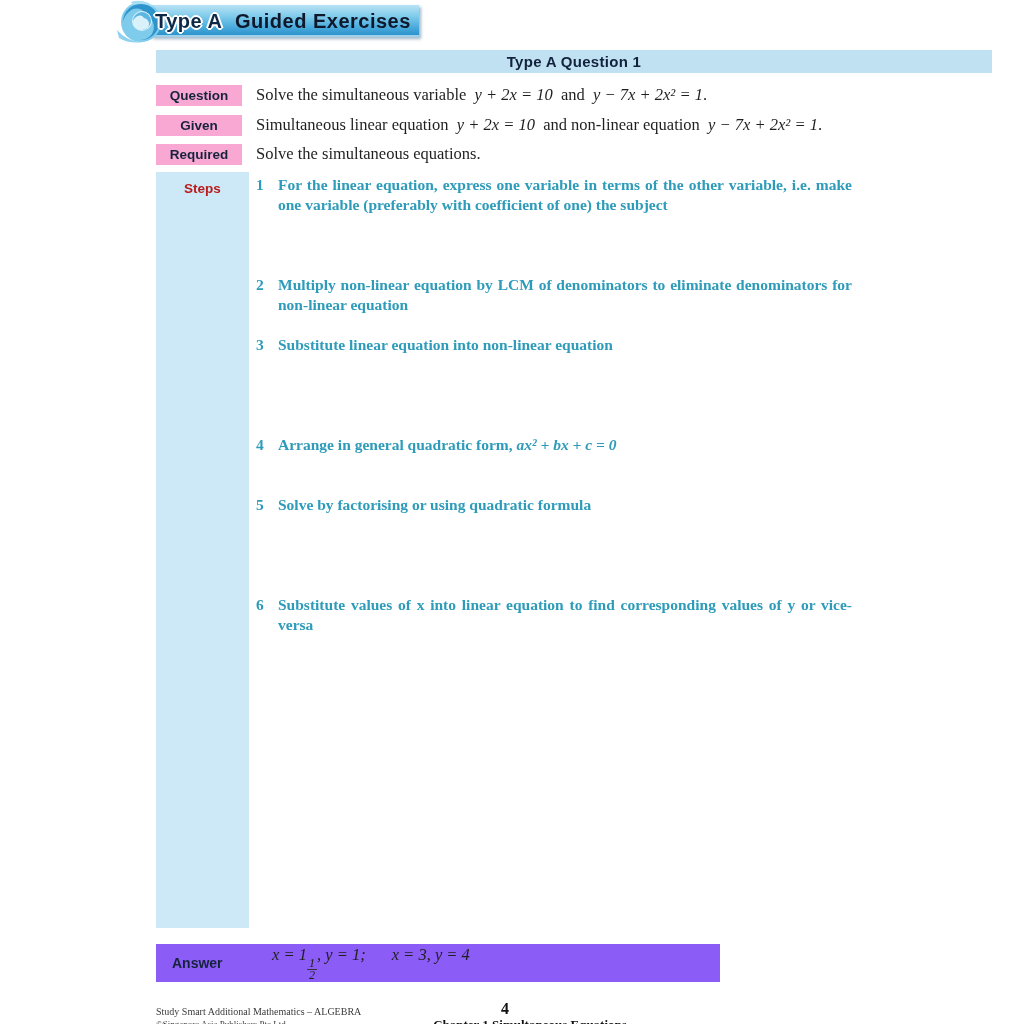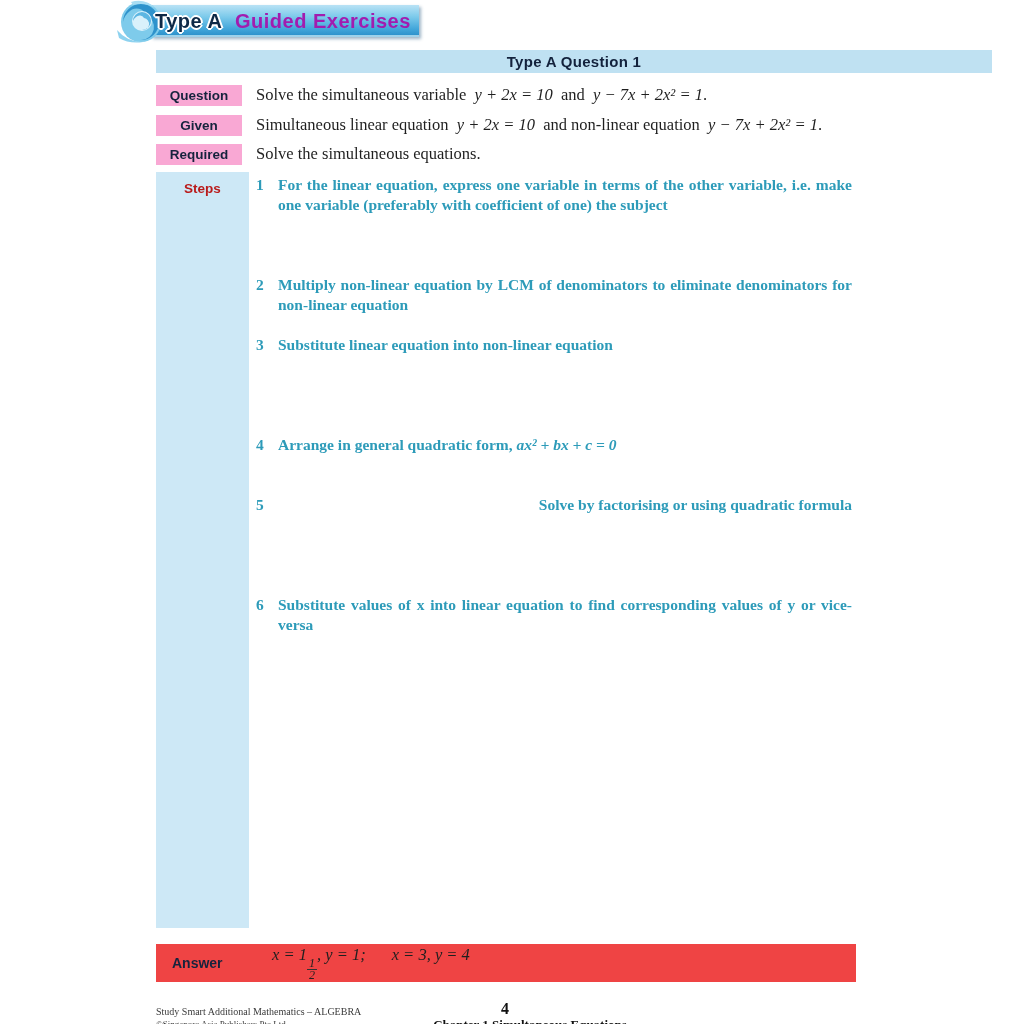--- a/index.html
+++ b/index.html
@@ -18,21 +18,21 @@
   }
   .banner-title-left {
     position:absolute; left:42px; top:8px;
     font-size:20px; font-weight:bold; color:#0d2947; letter-spacing:0.5px;
     text-shadow:-2px 0 #fff, 2px 0 #fff, 0 -2px #fff, 0 2px #fff,
                 -1px -1px #fff, 1px -1px #fff, -1px 1px #fff, 1px 1px #fff;
     z-index:3;
   }
   .banner-title-right {
     position:absolute; left:122px; top:8px;
-    font-size:20px; font-weight:bold; color:#a21caf; letter-spacing:0.5px; z-index:3;text-align:right;
+    font-size:20px; font-weight:bold; color:#0f172a; letter-spacing:0.5px; z-index:3;text-align:right;
   }
   .splash { position:absolute; left:0; top:-2px; z-index:2; }
 
   
   .q1-bar {
     position:absolute; left:156px; top:50px; width:836px; height:23px;
     background:#bfe1f2; display:flex; align-items:center; justify-content:center;
   }
   .q1-bar span { font-size:15px; font-weight:bold; color:#13223c; letter-spacing:0.3px; }
 
@@ -61,22 +61,22 @@
     font-family:"Liberation Serif", serif; font-weight:bold;
     color:#2d9bb9; font-size:15.5px; line-height:20px;
     display:flex;
   }
   .step .num { width:22px; flex:0 0 22px; }
   .step .txt { flex:1; text-align:justify; }
   .step .math { font-style:italic; white-space:nowrap; }
 
   
   .answer-bar {
-    position:absolute; left:156px; top:944px; width:700px; height:38px;
-    background:#ef4444; display:flex; align-items:center;
+    position:absolute; left:156px; top:944px; width:564px; height:38px;
+    background:#8b5cf6; display:flex; align-items:center;
   }
   .answer-bar .ans-label { margin-left:16px; width:84px; font-size:14px; font-weight:bold; color:#16233d; }
   .answer-math { margin-left:16px; font-family:"Liberation Serif", serif; font-style:italic; font-size:16.5px; color:#1f1f1f; }
   .frac { display:inline-flex; flex-direction:column; align-items:center; vertical-align:-7px; font-size:12px; line-height:11px; font-style:italic; }
   .frac .fnum { border-bottom:1px solid #333; padding:0 2px 0 2px; }
   .answer-math .gap { display:inline-block; width:26px; }
 
   
   .footer-book {
     position:absolute; left:156px; top:1006px;
@@ -158,21 +158,21 @@
   <div class="step" style="top:335px;">
     <span class="num">3</span>
     <span class="txt"><span>Substitute linear equation into non-linear equation</span> <span class="math"></span></span>
   </div>
   <div class="step" style="top:435px;">
     <span class="num">4</span>
     <span class="txt" style="text-align:left;"><span>Arrange in general quadratic form,</span> <span class="math">ax² + bx + c = 0</span></span>
   </div>
   <div class="step" style="top:495px;">
     <span class="num">5</span>
-    <span class="txt" style="text-align:right;"><span>Solve by factorising or using quadratic formula</span> <span class="math"></span></span>
+    <span class="txt" style="text-align:left;"><span>Solve by factorising or using quadratic formula</span> <span class="math"></span></span>
   </div>
   <div class="step" style="top:595px;">
     <span class="num">6</span>
     <span class="txt"><span>Substitute values of x into linear equation to find corresponding values of y or vice-versa</span> <span class="math"></span></span>
   </div>
 
   <div class="answer-bar">
     <span class="ans-label">Answer</span>
     <span class="answer-math">
       <span>x = 1</span><span class="frac">

